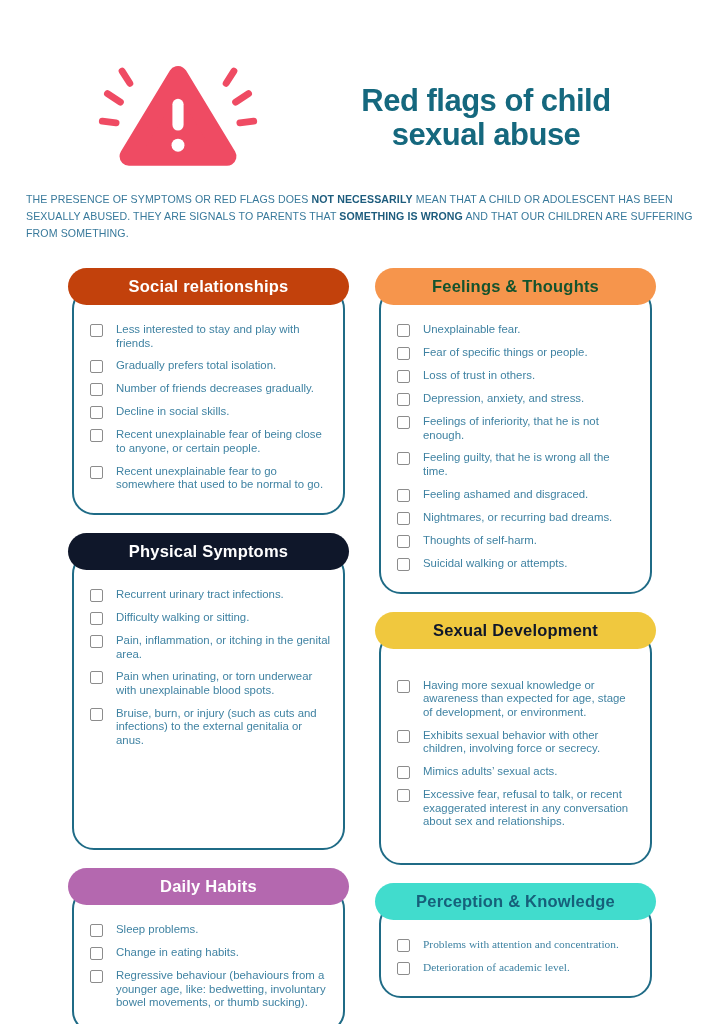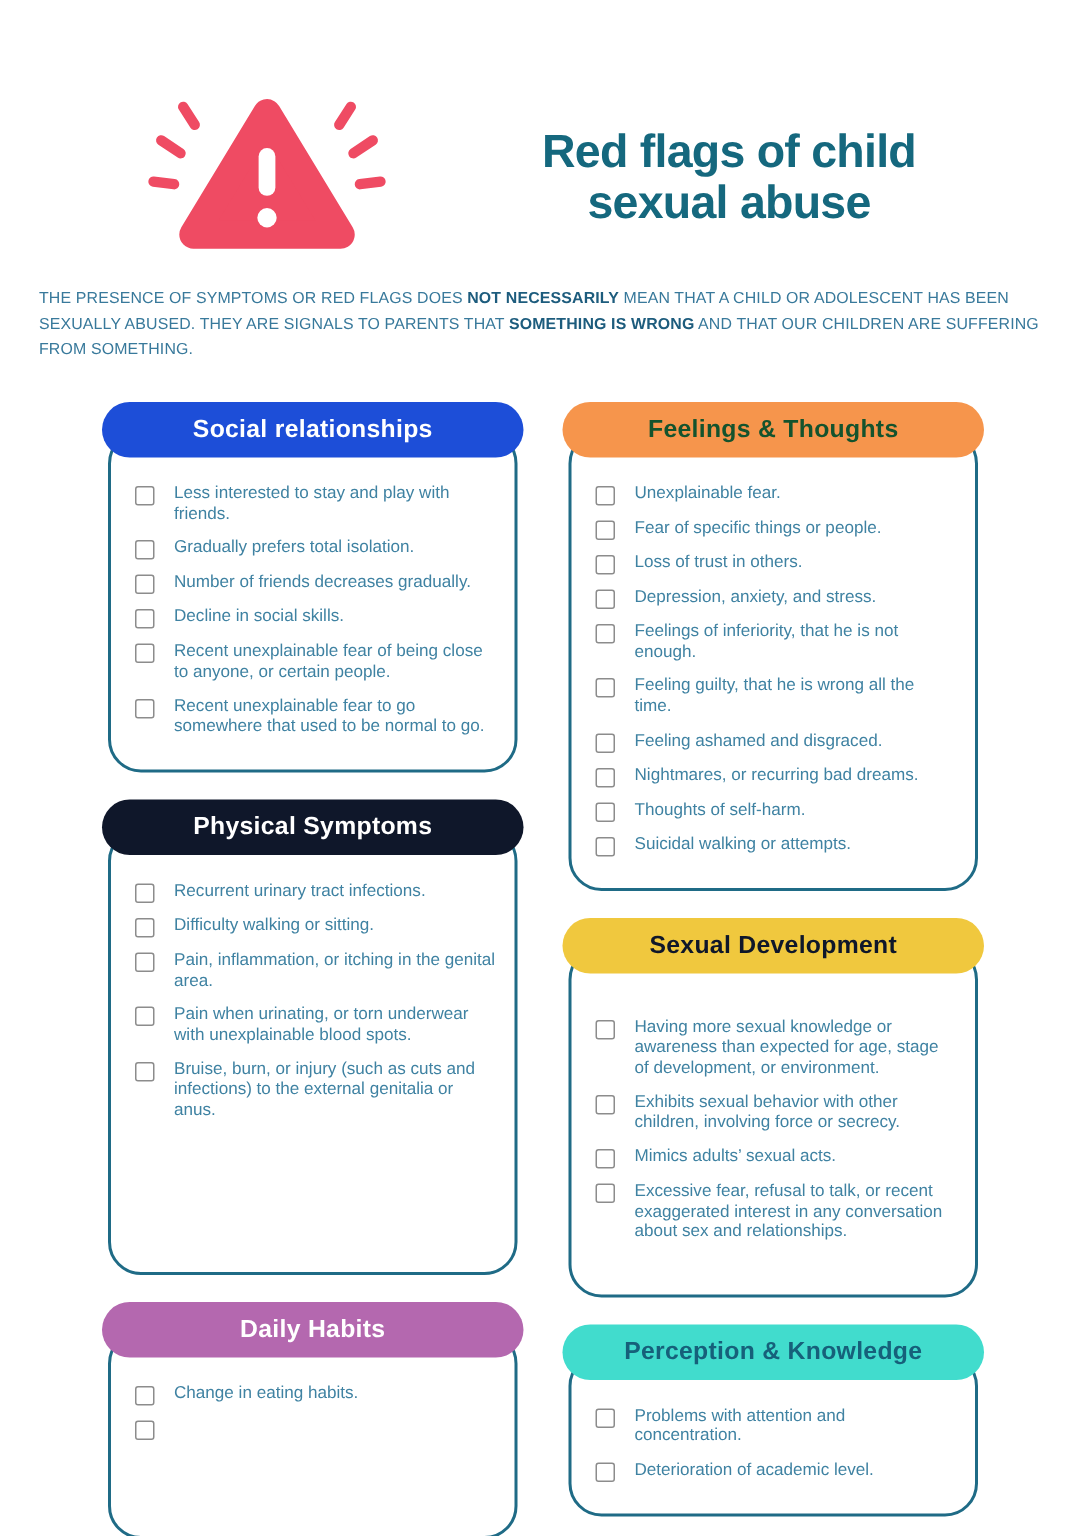--- a/index.html
+++ b/index.html
@@ -50,21 +50,21 @@
     border: 1.5px solid #8C8C8C; border-radius: 2px; background: #fff;
   }
   .item-label { font-size: 11.4px; line-height: 1.2; color: #3F82A2; }
 
   
   .card[data-section="social"]     .body { min-height: 226px; }
   .card[data-section="physical"]   .body { min-height: 298px; }
   .card[data-section="daily"]      .body { min-height: 139px; }
   .card[data-section="feelings"]   .body { min-height: 288px; }
   .card[data-section="sexual"]     .body { min-height: 234px; padding-top: 46px; }
-  .card[data-section="perception"] .body { min-height: 92px; }
+  .card[data-section="perception"] .body { min-height: 92px; font-family: Liberation Serif, serif; }
 </style>
 </head>
 <body>
 
 <div class="page">
 
   <div class="header">
     <div class="icon-wrap">
       <svg viewBox="0 0 200 140" xmlns="http://www.w3.org/2000/svg" aria-hidden="true">
         <g stroke="#EF4B63" stroke-width="8" stroke-linecap="round">
@@ -84,21 +84,21 @@
       <div>Red flags of child</div>
       <div>sexual abuse</div>
     </div>
   </div>
 
   <p class="intro"><span>THE PRESENCE OF SYMPTOMS OR RED FLAGS DOES </span><span class="b">NOT NECESSARILY</span><span> MEAN THAT A CHILD OR ADOLESCENT HAS BEEN SEXUALLY ABUSED. THEY ARE SIGNALS TO PARENTS THAT </span><span class="b">SOMETHING IS WRONG</span><span> AND THAT OUR CHILDREN ARE SUFFERING FROM SOMETHING.</span></p>
 
   <div class="columns">
     <div class="col">
   <div class="card" data-section="social">
-    <div class="pill" style="background: #1d4ed8; color: rgb(255, 255, 255);">
+    <div class="pill" style="background: #c2410c; color: rgb(255, 255, 255);">
       <span class="pill-label">Social relationships</span>
     </div>
     <div class="body">
       <div class="items">
               <div class="item">
                 <span class="checkbox"></span>
                 <span class="item-label">Less interested to stay and play with friends.</span>
               </div>
               <div class="item">
                 <span class="checkbox"></span>
@@ -155,24 +155,29 @@
   </div>
 
   <div class="card" data-section="daily">
     <div class="pill" style="background: rgb(180, 104, 175); color: rgb(255, 255, 255);">
       <span class="pill-label">Daily Habits</span>
     </div>
     <div class="body">
       <div class="items">
               <div class="item">
                 <span class="checkbox"></span>
+                <span class="item-label">Sleep problems.</span>
+              </div>
+              <div class="item">
+                <span class="checkbox"></span>
                 <span class="item-label">Change in eating habits.</span>
               </div>
               <div class="item">
                 <span class="checkbox"></span>
+                <span class="item-label">Regressive behaviour (behaviours from a younger age, like: bedwetting, involuntary bowel movements, or thumb sucking).</span>
               </div>
             </div>
     </div>
   </div>
 </div>
     <div class="col">
   <div class="card" data-section="feelings">
     <div class="pill" style="background: rgb(246, 149, 76); color: #14532d;">
       <span class="pill-label">Feelings &amp; Thoughts</span>
     </div>

